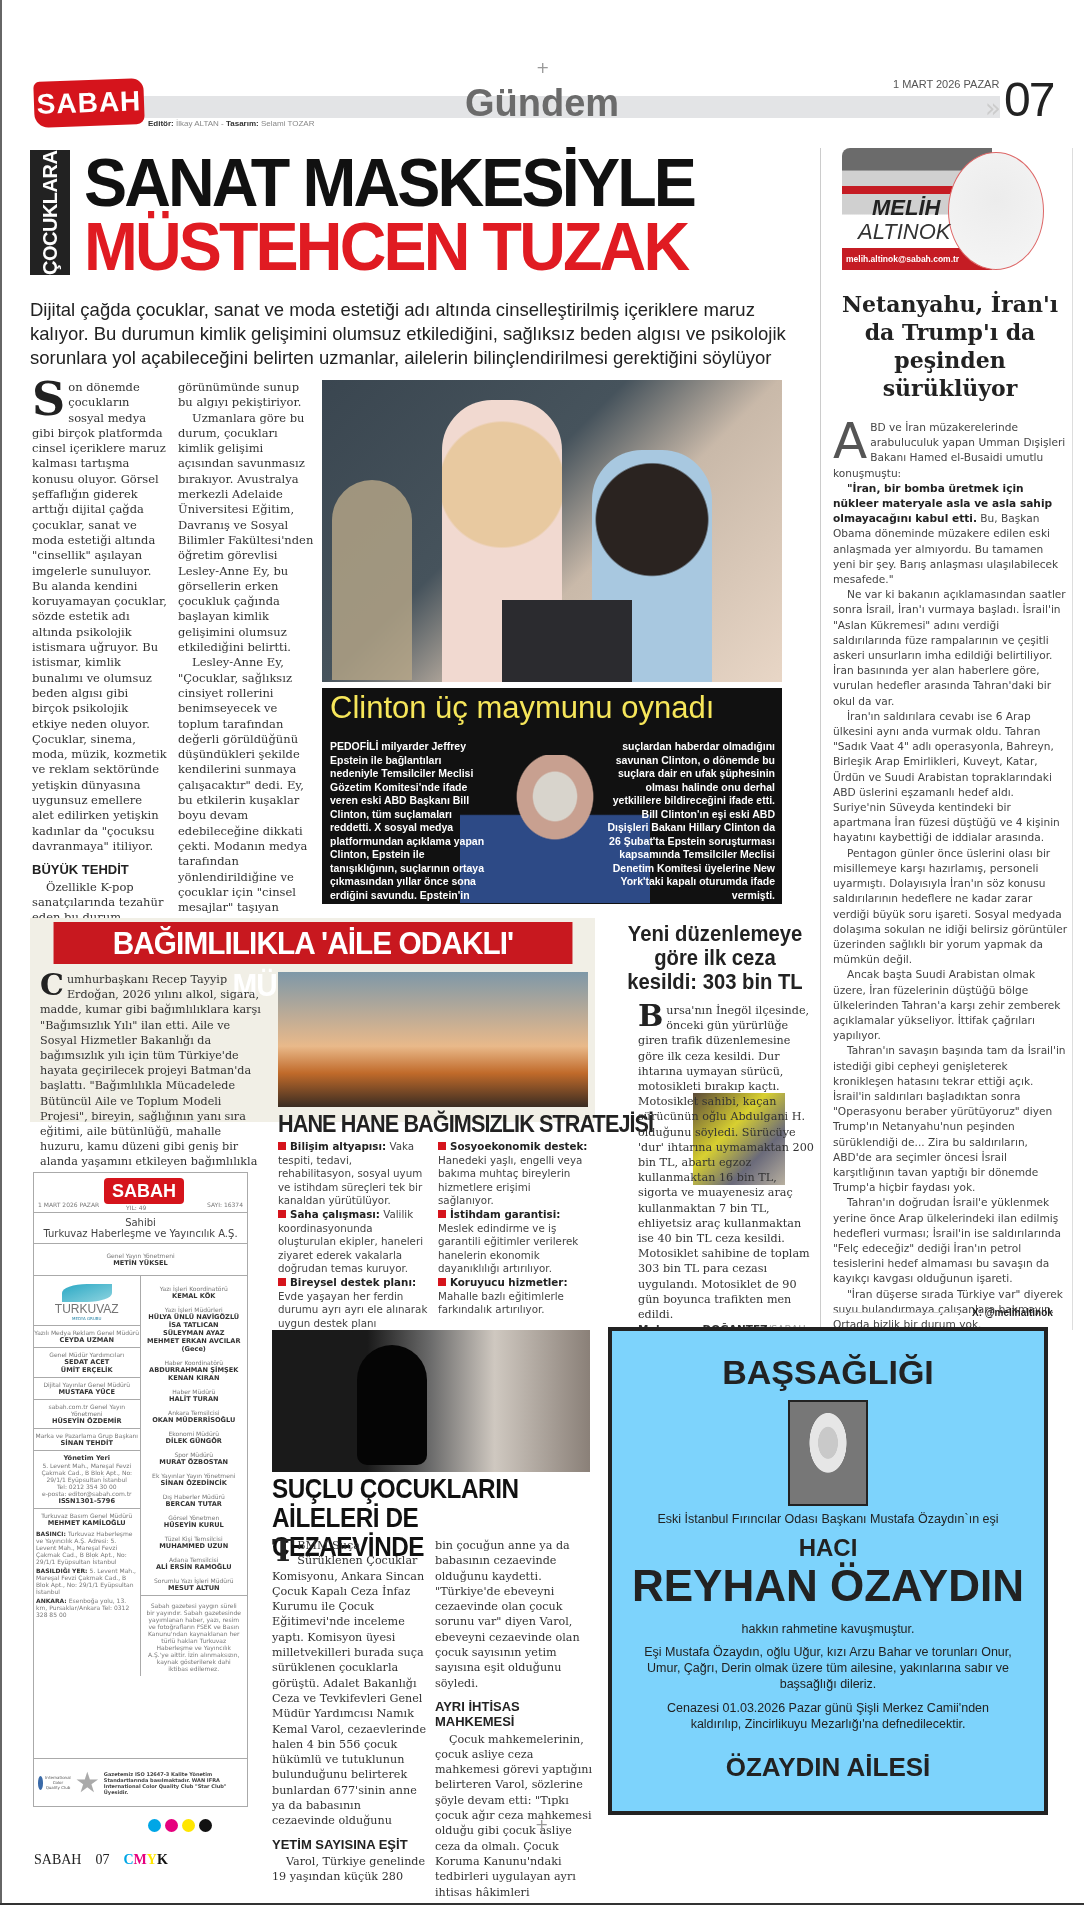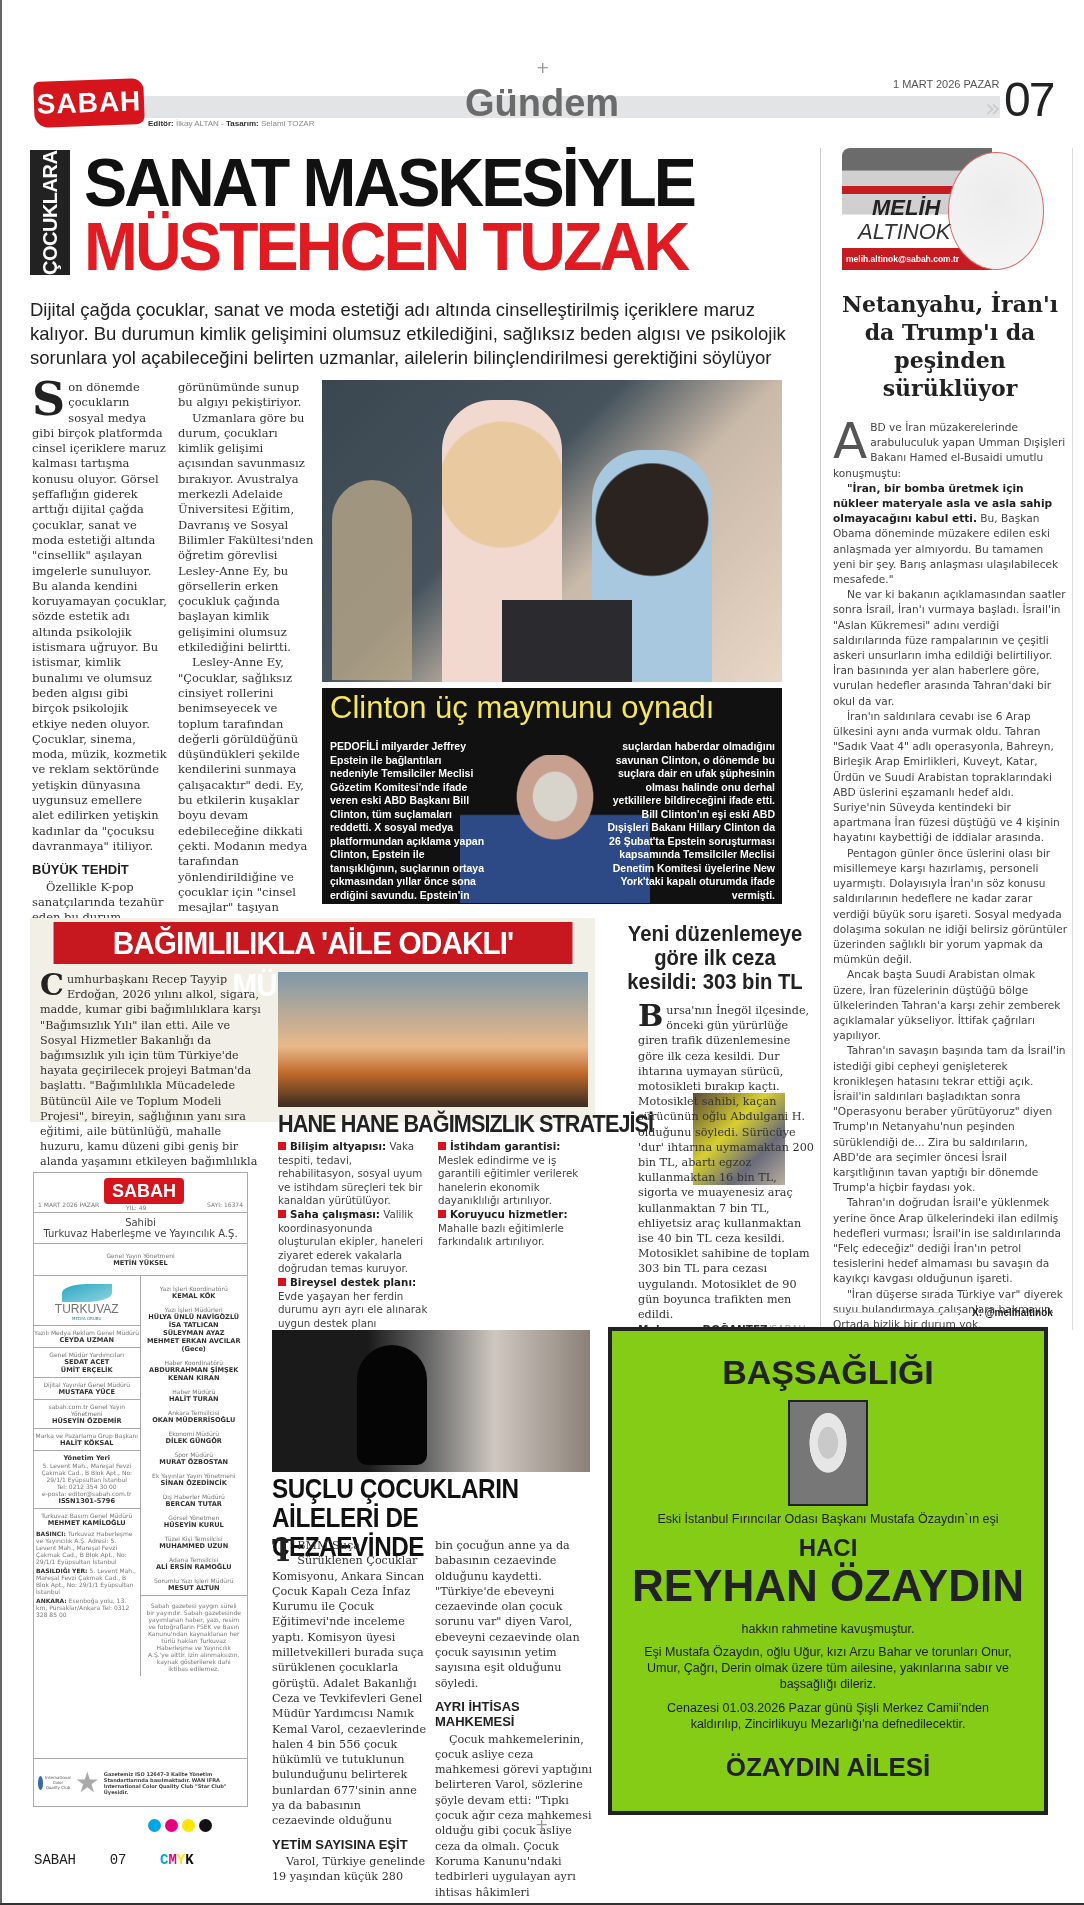--- a/index.html
+++ b/index.html
@@ -73,23 +73,23 @@
 .kb{font-size:6.6px;font-weight:bold;color:#333}
 .kunlogo{position:absolute;left:70px;top:5px;width:80px;height:26px;background:#d5141c;color:#fff;font-family:"Liberation Sans",sans-serif;font-weight:bold;font-size:18px;line-height:26px;text-align:center;border-radius:4px}
 .dots{left:148px;top:1817px}
 .dot{display:inline-block;width:13px;height:13px;border-radius:50%;margin-right:4px}
 
 .simg{left:272px;top:1330px;width:318px;height:142px;background:linear-gradient(90deg,#1a1a1a 0 30%,#6c6c6c 50%,#cfc8c0 70%,#8a8078 100%)}
 .simg .m{position:absolute;left:85px;top:15px;width:70px;height:120px;border-radius:35px 35px 10px 10px;background:#050505}
 .shead{left:272px;top:1475px;font-family:"Liberation Sans",sans-serif;font-weight:bold;font-size:27px;line-height:29px;color:#111;letter-spacing:-0.5px;transform:scaleX(0.9);transform-origin:left}
 .stxt{font-size:11.2px;line-height:15.3px;color:#333}
 
-.obit{left:608px;top:1327px;width:440px;height:488px;border:4px solid #222;background:#84cc16;text-align:center;font-family:"Liberation Sans",sans-serif;color:#222}
-
-.foot{left:34px;top:1852px;font-family:Liberation Mono, monospace;font-size:14px;color:#222}
+.obit{left:608px;top:1327px;width:440px;height:488px;border:4px solid #222;background:#7dd3fc;text-align:center;font-family:"Liberation Sans",sans-serif;color:#222}
+
+.foot{left:34px;top:1852px;font-family:Liberation Serif, serif;font-size:14px;color:#222}
 </style>
 </head>
 <body>
 
 <div class="abs frameL"></div>
 <div class="abs frameB"></div>
 <div class="abs crop" style="left:536px;top:58px">+</div>
 
 <div class="abs bar"></div>
 <div class="abs logo">SABAH</div>
@@ -162,20 +162,21 @@
   <b style="font-family:'DejaVu Sans',sans-serif;font-size:10.5px">Rana BÜYÜKTAŞ</b><span style="color:#999;font-family:'DejaVu Sans',sans-serif;font-size:10px">/ANKARA</span>
 </div>
 <div class="abs bagimg"></div>
 <div class="abs hanehead">HANE HANE BAĞIMSIZLIK STRATEJİSİ</div>
 <div class="abs hcol" style="left:278px;top:1140px;width:150px">
   <div><span class="sq"></span><b>Bilişim altyapısı:</b><span> Vaka tespiti, tedavi, rehabilitasyon, sosyal uyum ve istihdam süreçleri tek bir kanaldan yürütülüyor.</span></div>
   <div><span class="sq"></span><b>Saha çalışması:</b><span> Valilik koordinasyonunda oluşturulan ekipler, haneleri ziyaret ederek vakalarla doğrudan temas kuruyor.</span></div>
   <div><span class="sq"></span><b>Bireysel destek planı:</b><span> Evde yaşayan her ferdin durumu ayrı ayrı ele alınarak uygun destek planı oluşturuluyor.</span></div>
 </div>
 <div class="abs hcol" style="left:438px;top:1140px;width:150px">
+  <div><span class="sq"></span><b>Sosyoekonomik destek:</b><span> Hanedeki yaşlı, engelli veya bakıma muhtaç bireylerin hizmetlere erişimi sağlanıyor.</span></div>
   <div><span class="sq"></span><b>İstihdam garantisi:</b><span> Meslek edindirme ve iş garantili eğitimler verilerek hanelerin ekonomik dayanıklılığı artırılıyor.</span></div>
   <div><span class="sq"></span><b>Koruyucu hizmetler:</b><span> Mahalle bazlı eğitimlerle farkındalık artırılıyor.</span></div>
 </div>
 
 <div class="abs ynhead">Yeni düzenlemeye göre ilk ceza kesildi: 303 bin TL</div>
 <div class="abs ynimg"></div>
 <div class="abs yntxt">
   <span class="dropcap" style="font-size:30px;line-height:26px">B</span><span>ursa'nın İnegöl ilçesinde, önceki gün yürürlüğe giren trafik düzenlemesine göre ilk ceza kesildi. Dur ihtarına uymayan sürücü, motosikleti bırakıp kaçtı. Motosiklet sahibi, kaçan sürücünün oğlu Abdulgani H. olduğunu söyledi. Sürücüye 'dur' ihtarına uymamaktan 200 bin TL, abartı egzoz kullanmaktan 16 bin TL, sigorta ve muayenesiz araç kullanmaktan 7 bin TL, ehliyetsiz araç kullanmaktan ise 40 bin TL ceza kesildi. Motosiklet sahibine de toplam 303 bin TL para cezası uygulandı. Motosiklet de 90 gün boyunca trafikten men edildi.</span><br>
   <b style="font-family:'DejaVu Sans',sans-serif;font-size:10.5px">Muharrem DOĞANTEZ</b><span style="color:#999;font-family:'DejaVu Sans',sans-serif;font-size:10px">/SABAH</span>
 </div>
@@ -215,21 +216,21 @@
           <div style="padding: 3px 0px; border-top: 1px solid rgb(170, 170, 170);">
             <div class="kl">Dijital Yayınlar Genel Müdürü</div>
             <div class="kb">MUSTAFA YÜCE</div>
           </div>
           <div style="padding: 3px 0px; border-top: 1px solid rgb(170, 170, 170);">
             <div class="kl">sabah.com.tr Genel Yayın Yönetmeni</div>
             <div class="kb">HÜSEYİN ÖZDEMİR</div>
           </div>
           <div style="padding: 3px 0px; border-top: 1px solid rgb(170, 170, 170);">
             <div class="kl">Marka ve Pazarlama Grup Başkanı</div>
-            <div class="kb">HALİT KÖKSAL</div>
+            <div class="kb">SİNAN TEHDİT</div>
           </div>
         </div>
       <div style="border-top:1px solid #aaa;padding:3px 2px">
         <div class="kb">Yönetim Yeri</div>
         <div class="kl">5. Levent Mah., Mareşal Fevzi Çakmak Cad., B Blok Apt., No: 29/1/1 Eyüpsultan İstanbul</div>
         <div class="kl">Tel: 0212 354 30 00</div>
         <div class="kl">e-posta: editor@sabah.com.tr</div>
         <div class="kb">ISSN1301-5796</div>
       </div>
       <div style="border-top:1px solid #aaa;padding:3px 2px">

